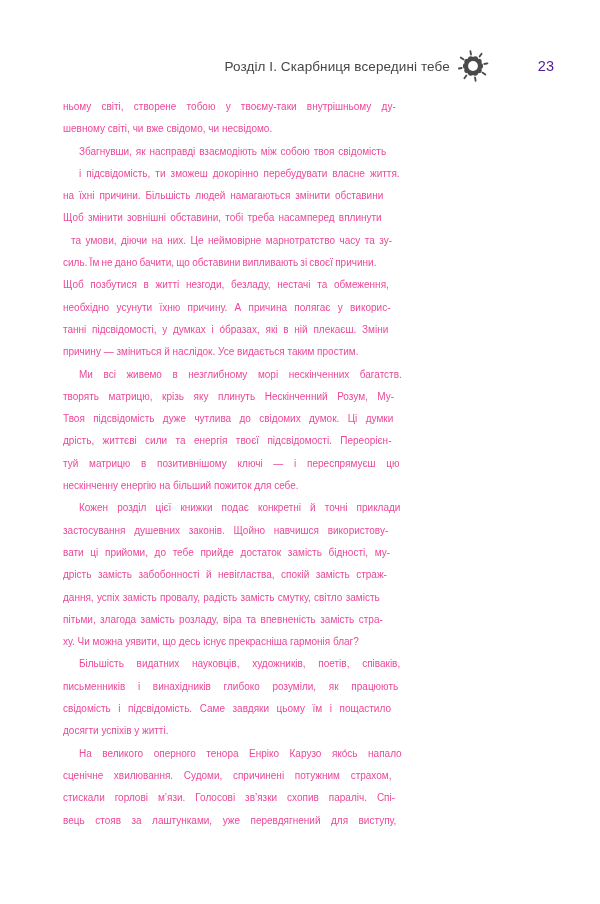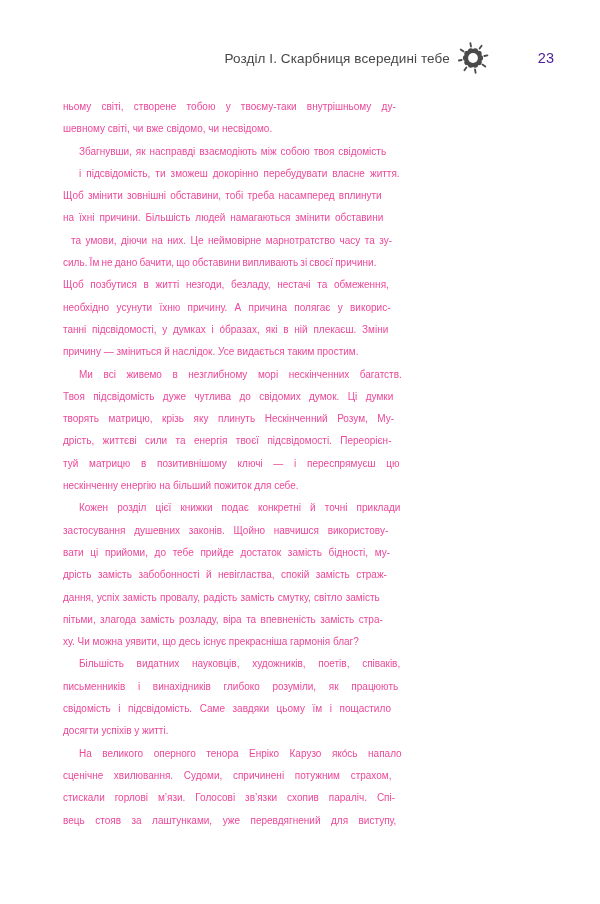--- a/index.html
+++ b/index.html
@@ -9,21 +9,21 @@
     width: 600px;
     height: 904px;
     background: #ffffff;
     font-family: "Liberation Sans", "DejaVu Sans", sans-serif;
     overflow: hidden;
   }
   .header {
     position: absolute;
     left: 63px;
     right: 46px;
-    top: 40px;
+    top: 48px;
     height: 36px;
     display: flex;
     align-items: center;
     justify-content: flex-end;
   }
   .chapter-title {
     font-size: 13.5px;
     color: #474747;
     letter-spacing: 0.1px;
     white-space: nowrap;
@@ -98,31 +98,31 @@
     </span>
 
     <span class="page-number">23</span>
   </div>
 
   <div class="body-text">
       <div class="line just"><span style="word-spacing: 7.44px;">ньому світі, створене тобою у твоєму-таки внутрішньому ду-</span></div>
       <div class="line"><span>шевному світі, чи вже свідомо, чи несвідомо.</span></div>
       <div class="line indent just"><span style="word-spacing: 1.06px;">Збагнувши, як насправді взаємодіють між собою твоя свідомість</span></div>
       <div class="line just"><span style="word-spacing: 2.25px; margin-left: 16px;">і підсвідомість, ти зможеш докорінно перебудувати власне життя.</span></div>
+      <div class="line just"><span style="word-spacing: 2.12px;">на їхні причини. Більшість людей намагаються змінити обставини</span></div>
       <div class="line just"><span style="word-spacing: 1.44px;">Щоб змінити зовнішні обставини, тобі треба насамперед вплинути</span></div>
-      <div class="line just"><span style="word-spacing: 2.12px;">на їхні причини. Більшість людей намагаються змінити обставини</span></div>
       <div class="line just"><span style="word-spacing: 1.71px; margin-left: 8px;">та умови, діючи на них. Це неймовірне марнотратство часу та зу-</span></div>
       <div class="line just"><span style="word-spacing: -0.57px;">силь. Їм не дано бачити, що обставини випливають зі своєї причини.</span></div>
       <div class="line just"><span style="word-spacing: 3.93px;">Щоб позбутися в житті незгоди, безладу, нестачі та обмеження,</span></div>
       <div class="line just"><span style="word-spacing: 4.55px;">необхідно усунути їхню причину. А причина полягає у викорис-</span></div>
       <div class="line just"><span style="word-spacing: 2.98px;">танні підсвідомості, у думках і о́бразах, які в ній плекаєш. Зміни</span></div>
       <div class="line"><span>причину — зміниться й наслідок. Усе видається таким простим.</span></div>
       <div class="line indent just"><span style="word-spacing: 7.76px;">Ми всі живемо в незглибному морі нескінченних багатств.</span></div>
+      <div class="line just"><span style="word-spacing: 6.77px;">творять матрицю, крізь яку плинуть Нескінченний Розум, Му-</span></div>
       <div class="line just"><span style="word-spacing: 5.58px;">Твоя підсвідомість дуже чутлива до свідомих думок. Ці думки</span></div>
-      <div class="line just"><span style="word-spacing: 6.77px;">творять матрицю, крізь яку плинуть Нескінченний Розум, Му-</span></div>
       <div class="line just"><span style="word-spacing: 5.63px;">дрість, життєві сили та енергія твоєї підсвідомості. Переорієн-</span></div>
       <div class="line just"><span style="word-spacing: 7.97px;">туй матрицю в позитивнішому ключі — і переспрямуєш цю</span></div>
       <div class="line"><span>нескінченну енергію на більший пожиток для себе.</span></div>
       <div class="line indent just"><span style="word-spacing: 6.3px;">Кожен розділ цієї книжки подає конкретні й точні приклади</span></div>
       <div class="line just"><span style="word-spacing: 5.95px;">застосування душевних законів. Щойно навчишся використову-</span></div>
       <div class="line just"><span style="word-spacing: 3.88px;">вати ці прийоми, до тебе прийде достаток замість бідності, му-</span></div>
       <div class="line just"><span style="word-spacing: 3.69px;">дрість замість забобонності й невігластва, спокій замість страж-</span></div>
       <div class="line just"><span style="word-spacing: 0.51px; text-align: right;">дання, успіх замість провалу, радість замість смутку, світло замість</span></div>
       <div class="line just"><span style="word-spacing: 1.67px;">пітьми, злагода замість розладу, віра та впевненість замість стра-</span></div>
       <div class="line"><span>ху. Чи можна уявити, що десь існує прекрасніша гармонія благ?</span></div>

